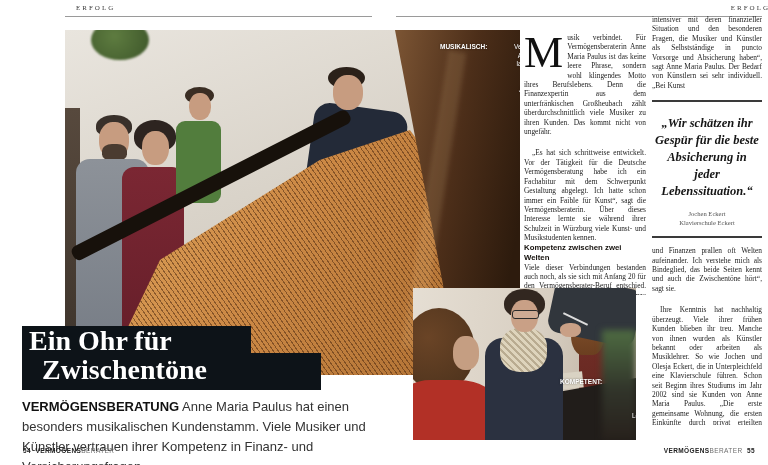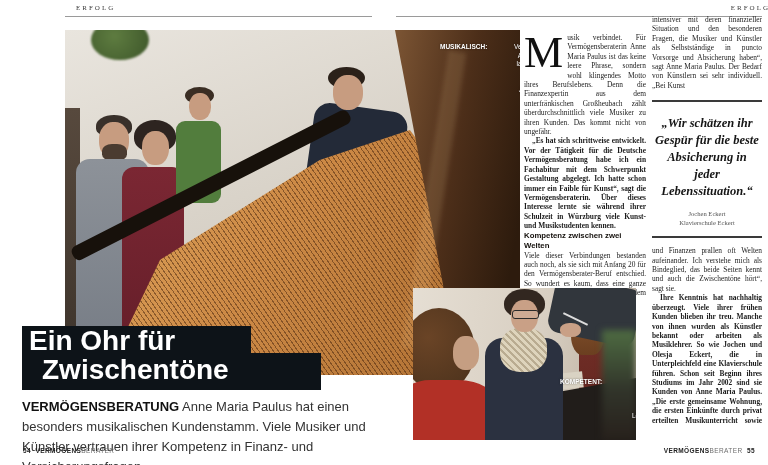--- a/index.html
+++ b/index.html
@@ -82,32 +82,32 @@
       background:
         repeating-linear-gradient(45deg,rgba(116,96,64,.35) 0 2px,rgba(0,0,0,0) 2px 5px),#ded4bc;}
   .p2-jacket{left:72px;top:50px;width:78px;height:102px;background:#2b3140;border-radius:18px 18px 0 0;}
   .p2-ol-hair{left:-10px;top:20px;width:72px;height:84px;border-radius:50%;
       background:radial-gradient(circle at 35% 35%,#6a4426,#49301b);}
   .p2-ol-face{left:40px;top:48px;width:26px;height:34px;background:#c59e82;border-radius:45%;}
   .p2-ol-top{left:-12px;top:92px;width:98px;height:62px;background:#b23026;border-radius:30% 42% 0 0;}
   .p2-caption{right:4px;top:90px;width:72px;}
 
   
-  .title-bar{background:#0d1318;color:#ffffff;font-family:Liberation Sans, sans-serif;
+  .title-bar{background:#0d1318;color:#ffffff;font-family:Liberation Serif, serif;
              font-weight:bold;font-size:28px;white-space:nowrap;}
   .bar1{left:22px;top:326px;width:222px;height:27px;line-height:29px;padding-left:7px;}
   .bar2{left:22px;top:353px;width:279px;height:37px;line-height:34px;padding-left:20px;}
   .deck{left:22px;top:397px;width:356px;font-family:"Liberation Sans",sans-serif;
         font-size:13px;line-height:20px;color:#333;}
   .deck .lead{font-weight:bold;color:#111;}
 
   
   .col{font-size:7.4px;line-height:9.4px;text-align:justify;color:#1c1c1c;}
   .col p{margin:0;}
-  .col p.sp{margin-top:0;text-indent:8px;font-weight:bold;}
+  .col p.sp{margin-top:12px;text-indent:8px;}
   .col1{left:524px;top:33px;width:122px;height:262px;overflow:hidden;}
   .col2{left:652px;top:15px;width:110px;height:410px;overflow:hidden;}
   .dropcap{float:left;font-family:"Liberation Serif",serif;font-size:44px;line-height:36px;
            margin:2px 4px 0 0;color:#111;}
   .subhead{font-family:"Liberation Sans",sans-serif;font-weight:bold;font-size:7.8px;
            line-height:10px;color:#14100c;margin:7px 0 2px 0;text-align:left;}
   .quotebox{border-top:2px solid #3a3a3a;border-bottom:2px solid #3a3a3a;
             margin:10px 0 8px 0;padding:13px 2px 9px 2px;text-align:center;}
   .quote-text{font-family:"Liberation Serif",serif;font-style:italic;font-weight:bold;
               font-size:12.5px;line-height:17px;color:#161616;}

